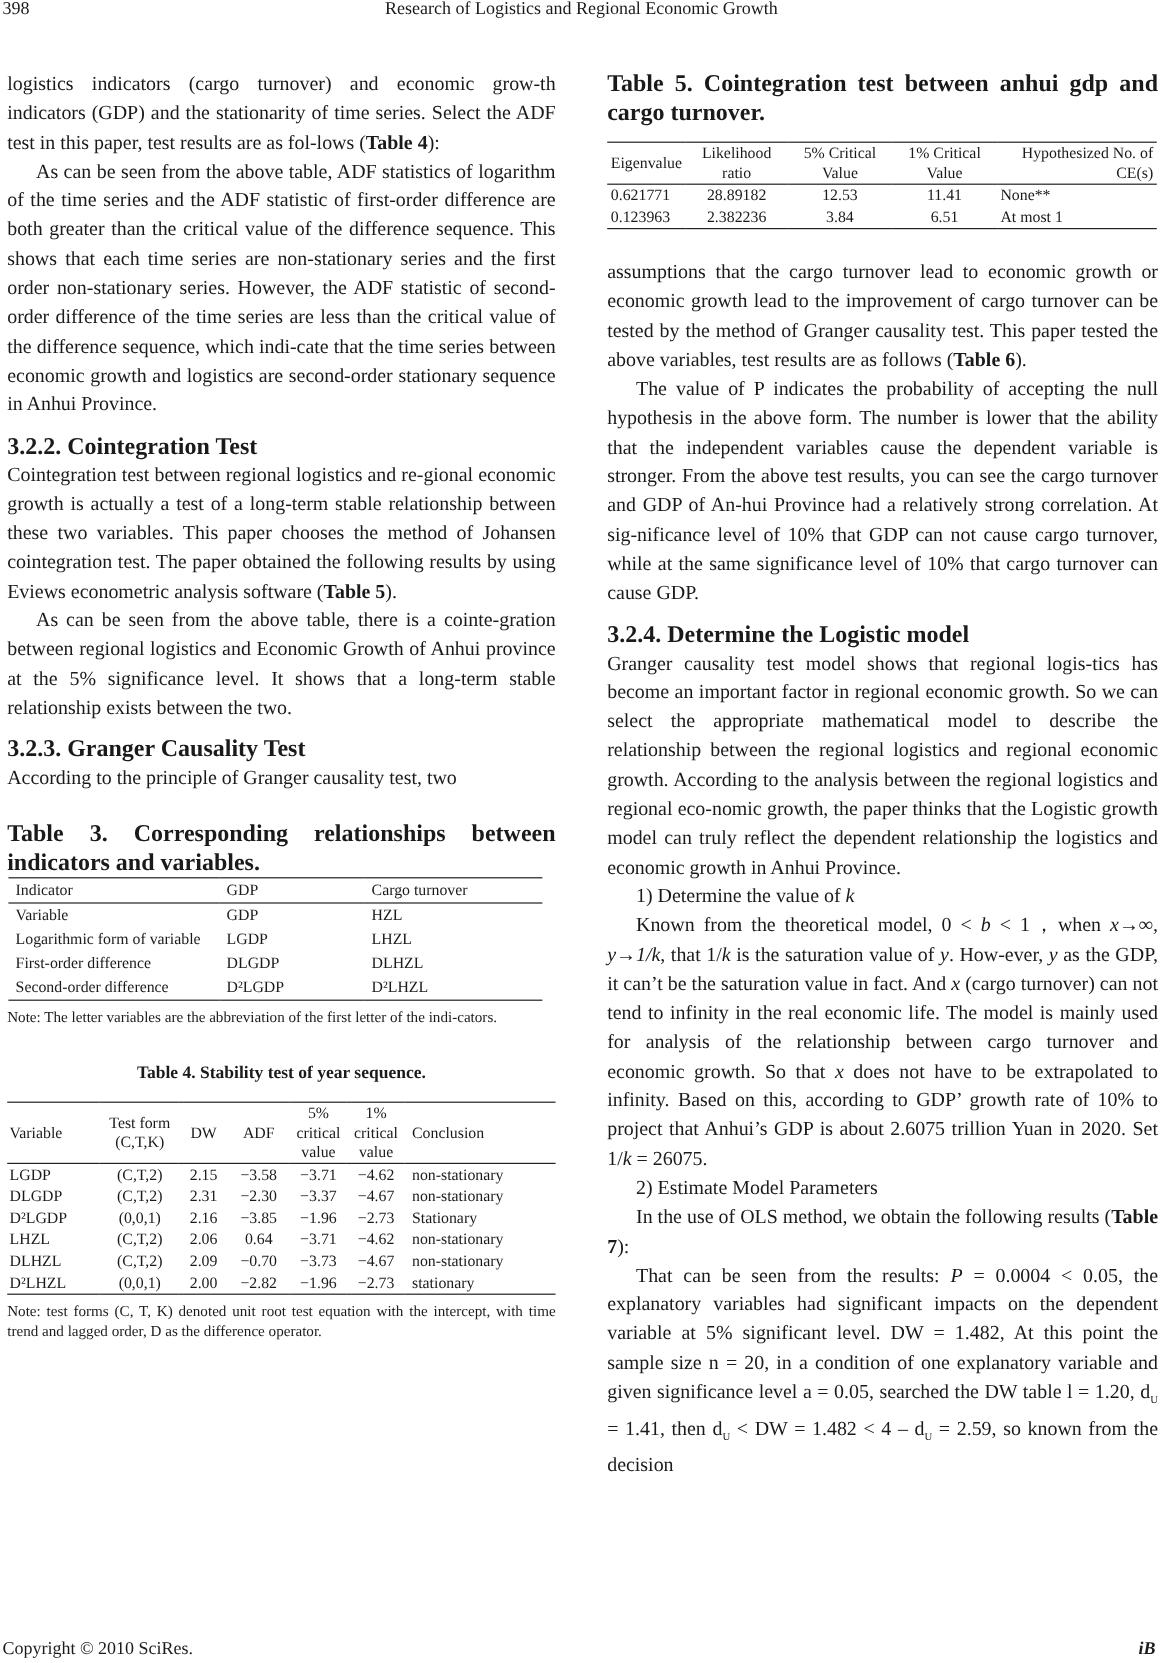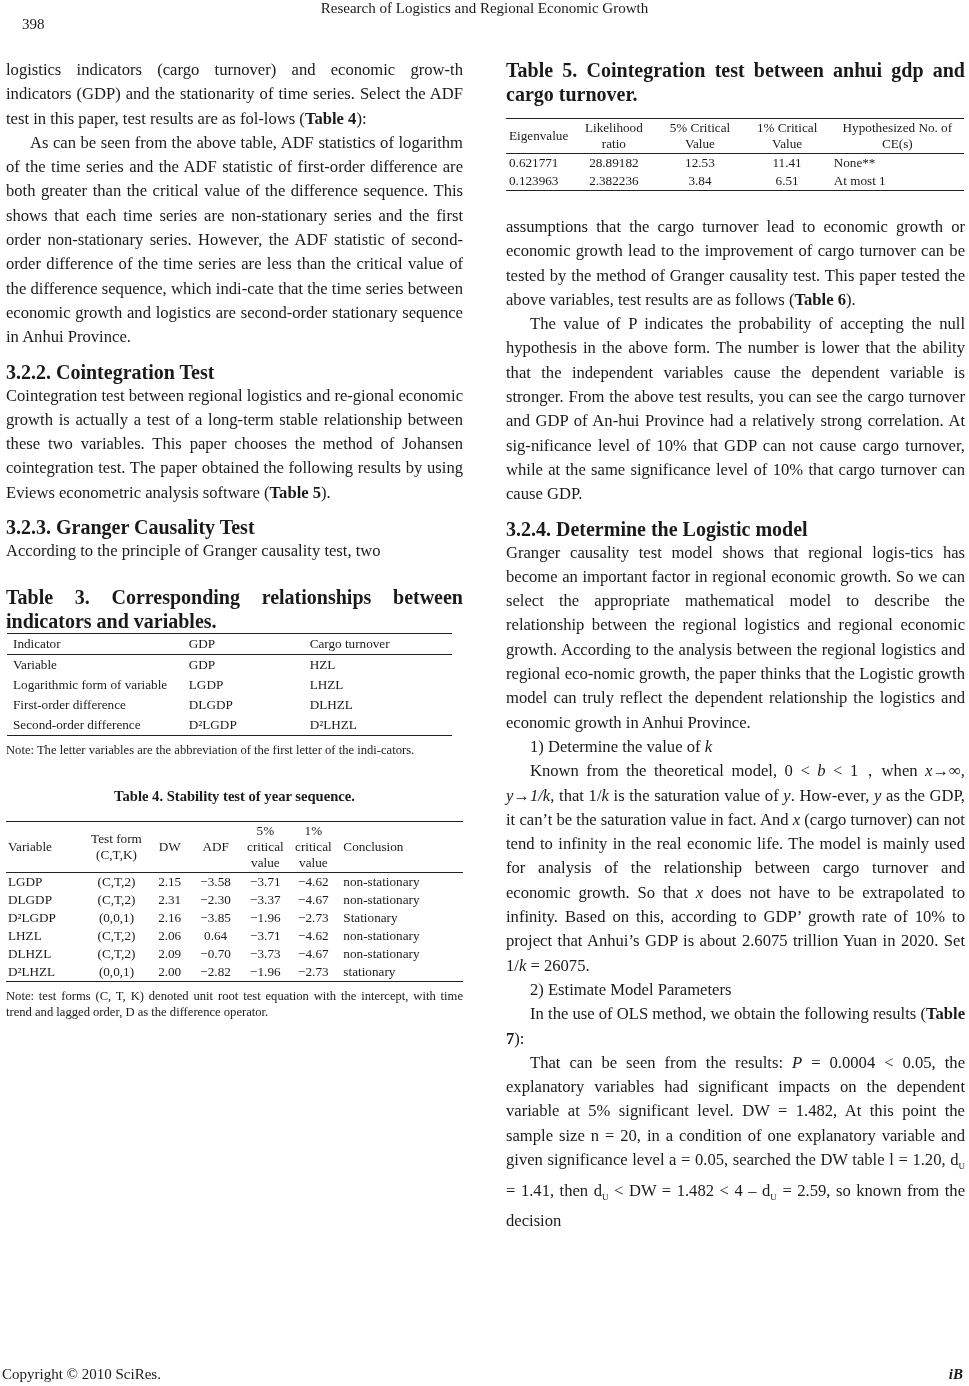--- a/index.html
+++ b/index.html
@@ -1,18 +1,18 @@
 <!DOCTYPE html>
 <html><head>
 <meta charset="utf-8">
 <style>
   html, body { margin:0; padding:0; background:#fff; }
   body { width:969px; height:1386px; position:relative; font-family:"Liberation Serif", serif; color:#1a1a1a; overflow:hidden; }
   .hdr { position:absolute; top:0; left:0; width:969px; height:24px; font-size:15px; }
-  .hdr .pn { position:absolute; left:2px; top:16px;margin-left:20px; }
+  .hdr .pn { position:absolute; left:2px; top:0; }
   .hdr .rt { position:absolute; left:0; width:969px; text-align:center; top:0; }
   .col { position:absolute; top:58px; font-size:16.6px; line-height:24.3px; text-align:justify; }
   .colL { left:6px; width:457px; }
   .colR { left:506px; width:459px; top:58px; }
   p { margin:0; }
   .ind { text-indent:24px; }
   h3 { font-size:20px; margin:10px 0 0 0; font-weight:bold; line-height:24px; }
   .cap { font-weight:bold; font-size:20px; line-height:24px; text-align:justify; }
   .capc { font-weight:bold; font-size:14.6px; text-align:center; }
   table { border-collapse:collapse; font-size:13.2px; line-height:16px; }
@@ -39,20 +39,21 @@
 <div class="hdr">
   <span class="pn">398</span>
   <span class="rt">Research of Logistics and Regional Economic Growth</span>
 </div>
 
 <div class="col colL">
   <p><span>logistics indicators (cargo turnover) and economic grow-th indicators (GDP) and the stationarity of time series. Select the ADF test in this paper, test results are as fol-lows (</span><b>Table 4</b><span>):</span></p>
   <p class="ind">As can be seen from the above table, ADF statistics of logarithm of the time series and the ADF statistic of first-order difference are both greater than the critical value of the difference sequence. This shows that each time series are non-stationary series and the first order non-stationary series. However, the ADF statistic of second-order difference of the time series are less than the critical value of the difference sequence, which indi-cate that the time series between economic growth and logistics are second-order stationary sequence in Anhui Province.</p>
   <h3>3.2.2. Cointegration Test</h3>
   <p><span>Cointegration test between regional logistics and re-gional economic growth is actually a test of a long-term stable relationship between these two variables. This paper chooses the method of Johansen cointegration test. The paper obtained the following results by using Eviews econometric analysis software (</span><b>Table 5</b><span>).</span></p>
+  <p class="ind">As can be seen from the above table, there is a cointe-gration between regional logistics and Economic Growth of Anhui province at the 5% significance level. It shows that a long-term stable relationship exists between the two.</p>
   <h3>3.2.3. Granger Causality Test</h3>
   <p>According to the principle of Granger causality test, two</p>
 
   <div class="cap" style="margin-top:22px">Table 3. Corresponding relationships between indicators and variables.</div>
   <table class="t3">
     <tbody>
         <tr class="tb hb">
       <td>Indicator</td>
           <td>GDP</td>
           <td>Cargo turnover</td>
@@ -154,21 +155,21 @@
 
 <div class="col colR">
   <div class="cap">Table 5. Cointegration test between anhui gdp and cargo turnover.</div>
   <table class="t5">
     <tbody>
         <tr class="tb hb">
       <td>Eigenvalue</td>
           <td style="text-align:center">Likelihood ratio</td>
           <td>5% Critical Value</td>
           <td>1% Critical Value</td>
-          <td style="text-align:center">Hypothesized No. of CE(s)</td>
+          <td style="text-align:right">Hypothesized No. of CE(s)</td>
     </tr>
     <tr>
           <td>0.621771</td>
           <td>28.89182</td>
           <td>12.53</td>
           <td>11.41</td>
           <td>None**</td>
         </tr>
     <tr class="bb">
           <td>0.123963</td>

